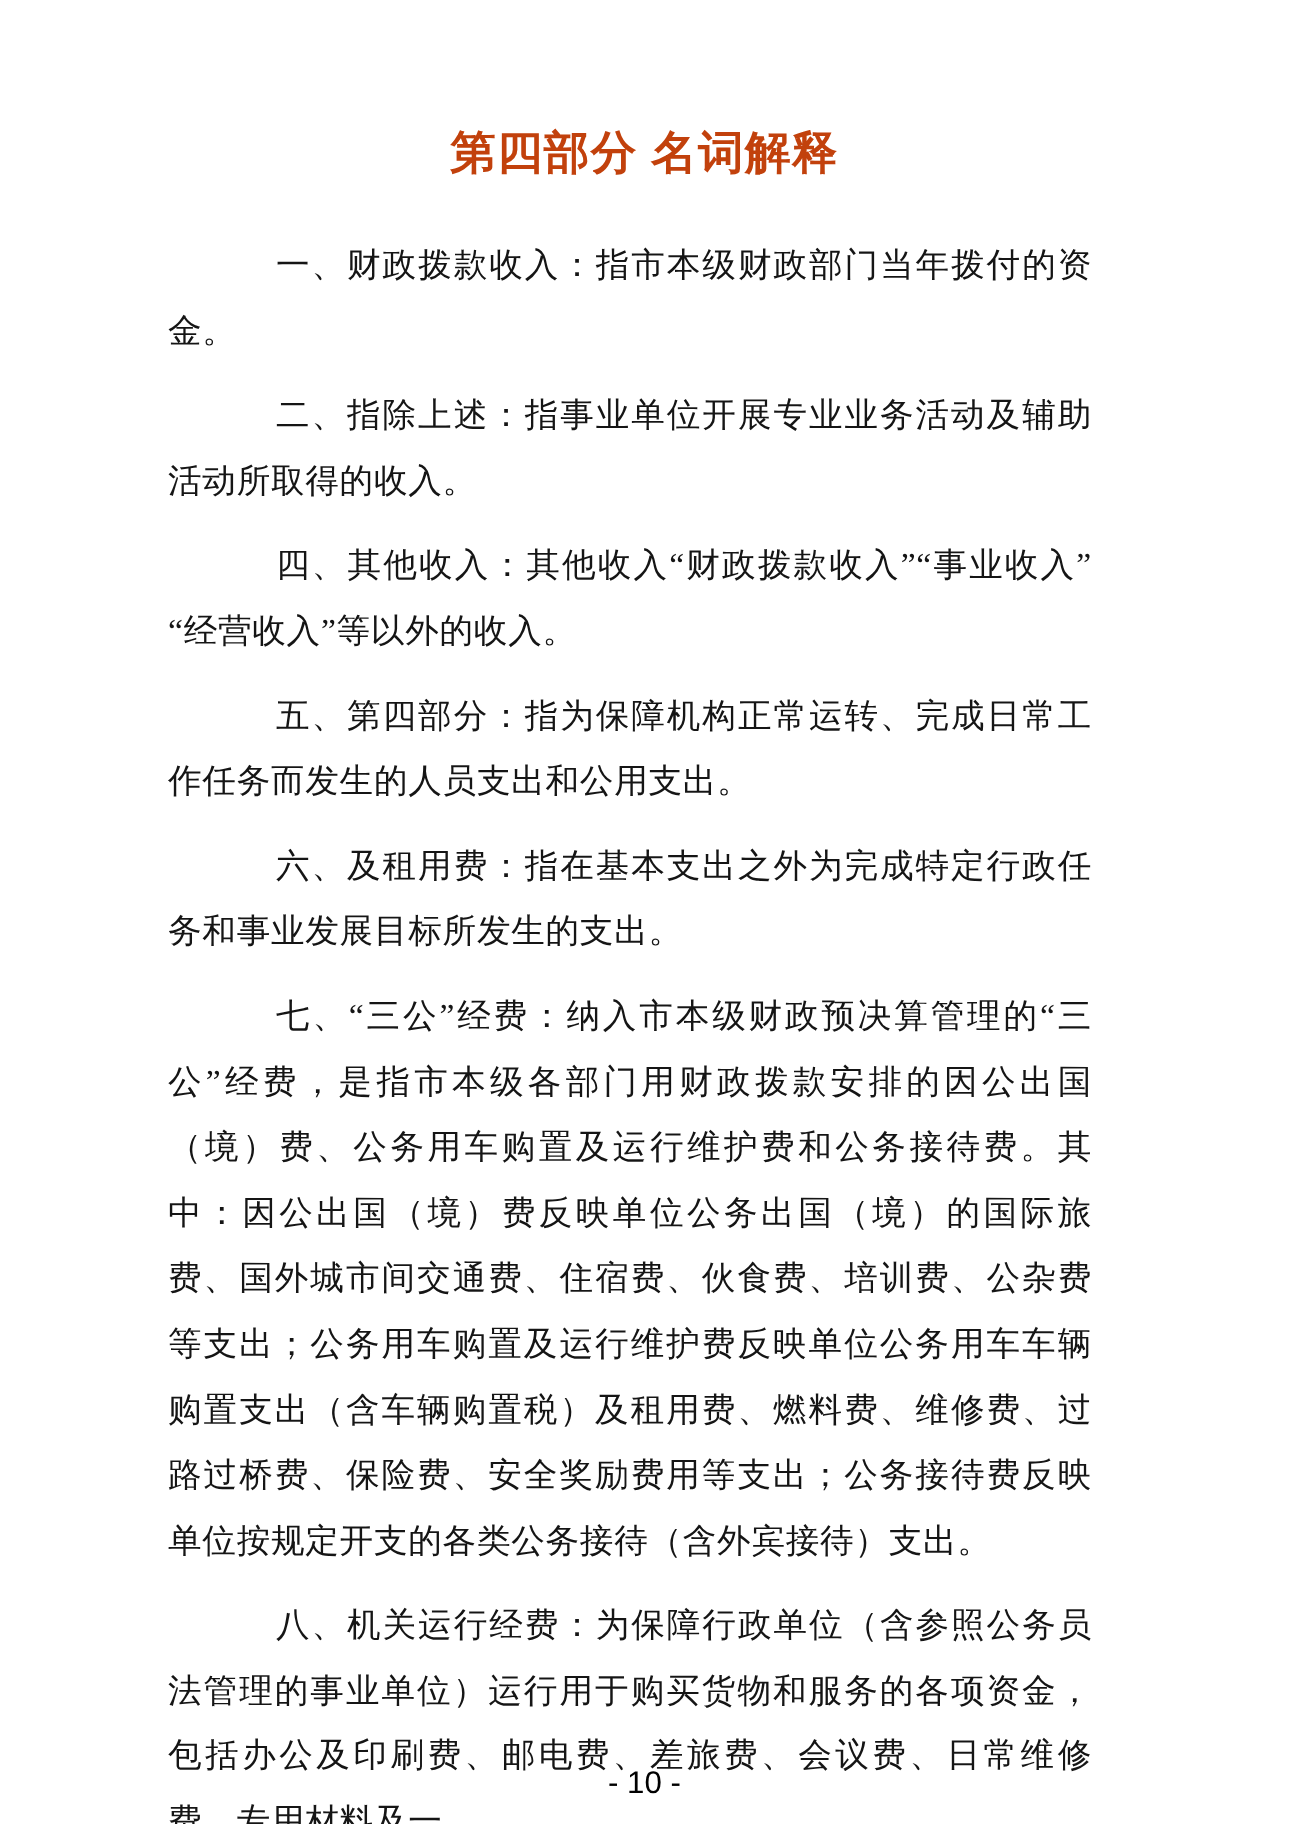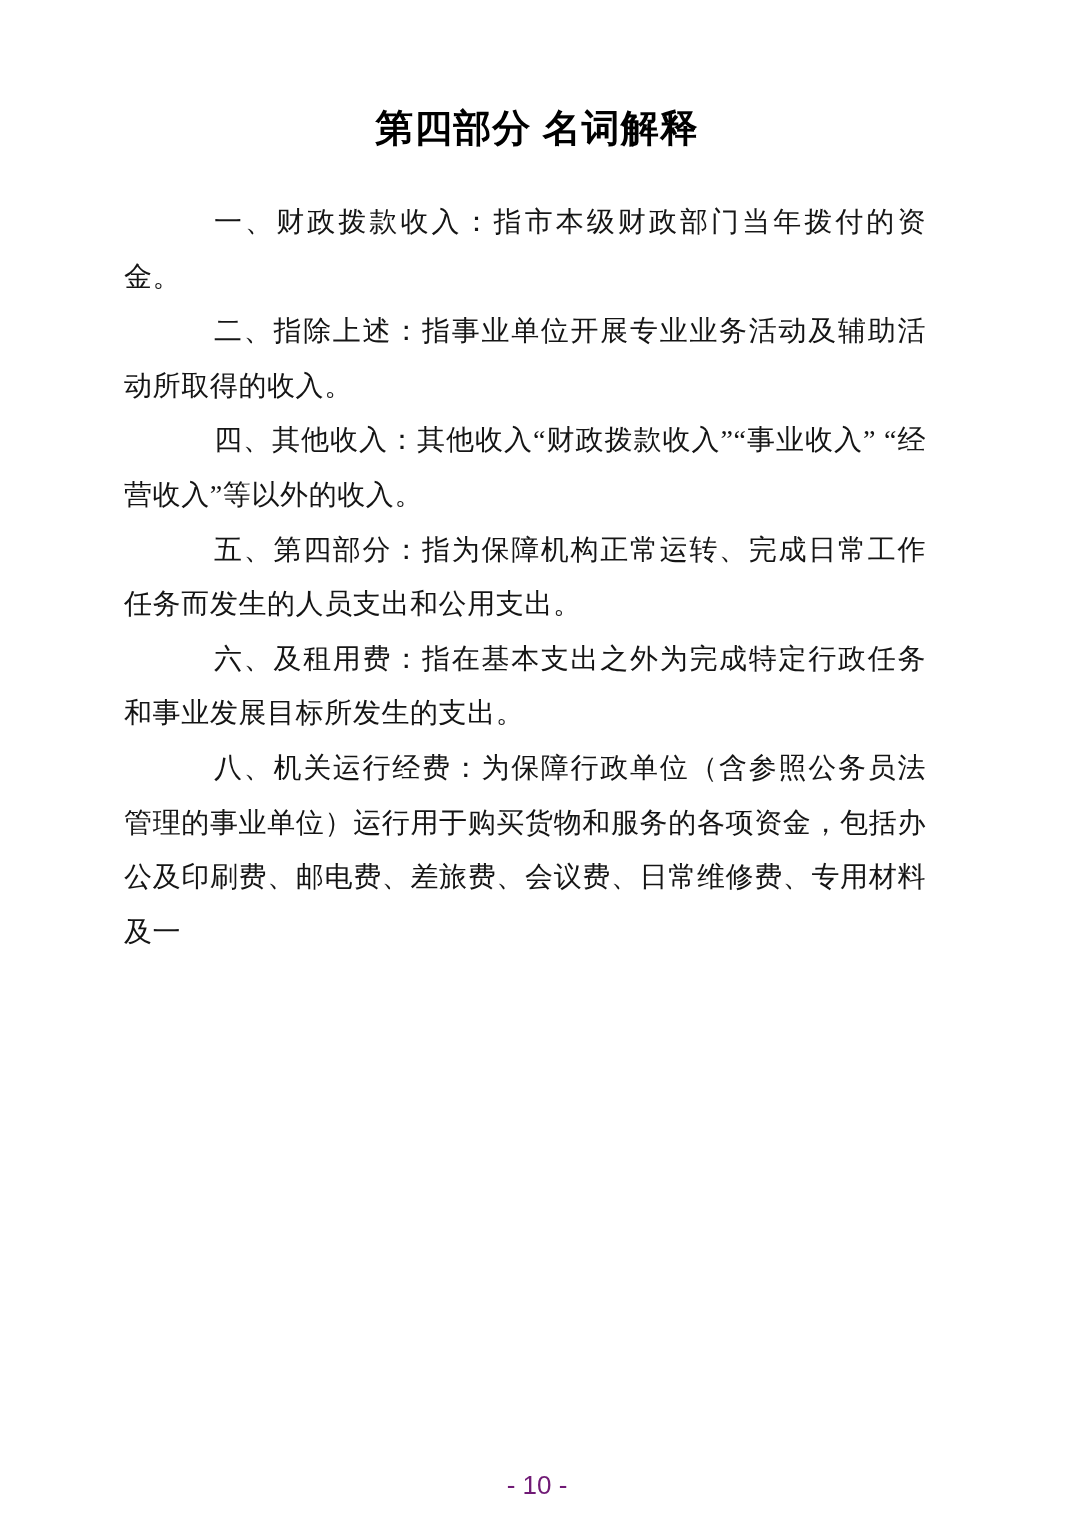--- a/index.html
+++ b/index.html
@@ -17,60 +17,61 @@
   }
   .doc-title {
     margin: 0;
     padding-top: 104px;
     text-align: center;
     font-family: "Liberation Sans", "DejaVu Sans", sans-serif;
     font-weight: 700;
     font-size: 38px;
     line-height: 48px;
     letter-spacing: 1px;
-    color: #000000;
+    color: #c2410c;
   }
   .content {
     margin: 43px 148px 0 124px;
     text-align: justify;
     text-justify: inter-character;
     font-family: "Liberation Serif", "DejaVu Serif", serif;
     font-size: 28px;
     line-height: 54.6px;
     letter-spacing: 0.6px;
     color: #151515;
   }
   .content p {
-    margin: 0;
+    margin: 16px;
     padding: 0;
     text-indent: 90px;
   }
   .page-number {
     position: absolute;
     top: 1470px;
     left: 0;
     right: 0;
     text-align: center;
     font-family: "Liberation Sans", "DejaVu Sans", sans-serif;
     font-size: 26px;
     line-height: 30px;
-    color: #701a75;
+    color: #000000;
   }
 </style>
 </head>
 <body>
 
 <div class="page">
 
   <h1 class="doc-title">第四部分 名词解释</h1>
 
   <div class="content">
     <p>一、财政拨款收入：指市本级财政部门当年拨付的资金。</p>
     <p>二、指除上述：指事业单位开展专业业务活动及辅助活动所取得的收入。</p>
     <p>四、其他收入：其他收入“财政拨款收入”“事业收入” “经营收入”等以外的收入。</p>
     <p>五、第四部分：指为保障机构正常运转、完成日常工作任务而发生的人员支出和公用支出。</p>
     <p>六、及租用费：指在基本支出之外为完成特定行政任务和事业发展目标所发生的支出。</p>
+    <p>七、“三公”经费：纳入市本级财政预决算管理的“三公”经费，是指市本级各部门用财政拨款安排的因公出国（境）费、公务用车购置及运行维护费和公务接待费。其中：因公出国（境）费反映单位公务出国（境）的国际旅费、国外城市间交通费、住宿费、伙食费、培训费、公杂费等支出；公务用车购置及运行维护费反映单位公务用车车辆购置支出（含车辆购置税）及租用费、燃料费、维修费、过路过桥费、保险费、安全奖励费用等支出；公务接待费反映单位按规定开支的各类公务接待（含外宾接待）支出。</p>
     <p>八、机关运行经费：为保障行政单位（含参照公务员法管理的事业单位）运行用于购买货物和服务的各项资金，包括办公及印刷费、邮电费、差旅费、会议费、日常维修费、专用材料及一</p>
   </div>
 
   <div class="page-number">- 10 -</div>
 
 </div>
 
 </body></html>

